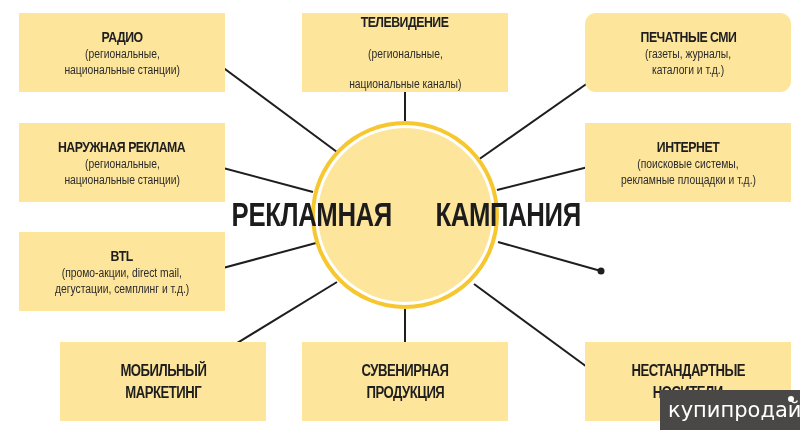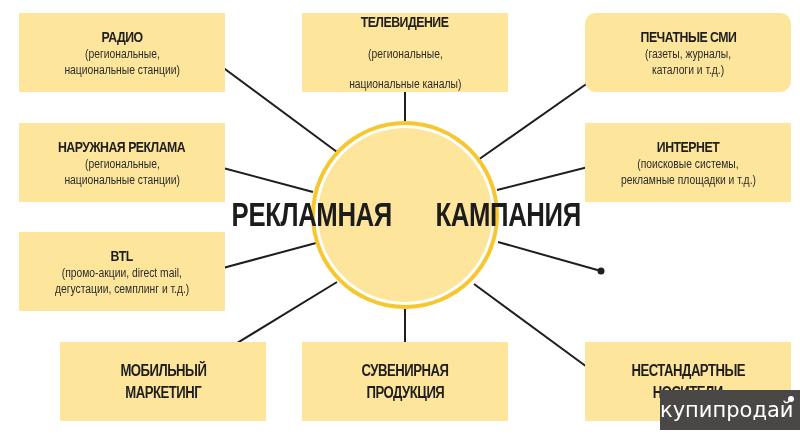--- a/index.html
+++ b/index.html
@@ -14,21 +14,21 @@
   .box .sub { font-family:"Liberation Sans Narrow", "Liberation Sans", sans-serif; font-size:12px;
          transform:scaleX(0.86); white-space:nowrap; line-height:16px; color:#2b2b2b; }
   .box.big .title { font-size:16px; line-height:22px; }
   svg { position:absolute; left:0; top:0; }
   .center-label { position:absolute; left:312px; top:150px; width:186px; height:130px;
          display:flex; flex-direction:row; align-items:center; justify-content:center; }
   .center-label span { font-family:"Liberation Sans", sans-serif; font-weight:bold; font-size:33px;
          color:#1c1c1c; transform:scaleX(0.78); line-height:42px; white-space:nowrap; letter-spacing:-0.5px; }
   .watermark { position:absolute; left:660px; top:390px; width:140px; height:40px; background:#4a4846;
          color:#ffffff; font-family:"DejaVu Sans", sans-serif; font-size:21px; line-height:40px;
-         box-sizing:border-box; }
+         padding-left:8px; box-sizing:border-box; }
   .watermark .dot { position:absolute; right:6px; top:6px; width:6px; height:6px; border-radius:50%; background:#fff; }
 </style>
 </head>
 <body>
 
 <div id="canvas">
 
   <svg width="800" height="434">
     <g stroke="#1e1e1e" stroke-width="2" fill="none">
       <line x1="206" y1="55" x2="337" y2="152"></line>

